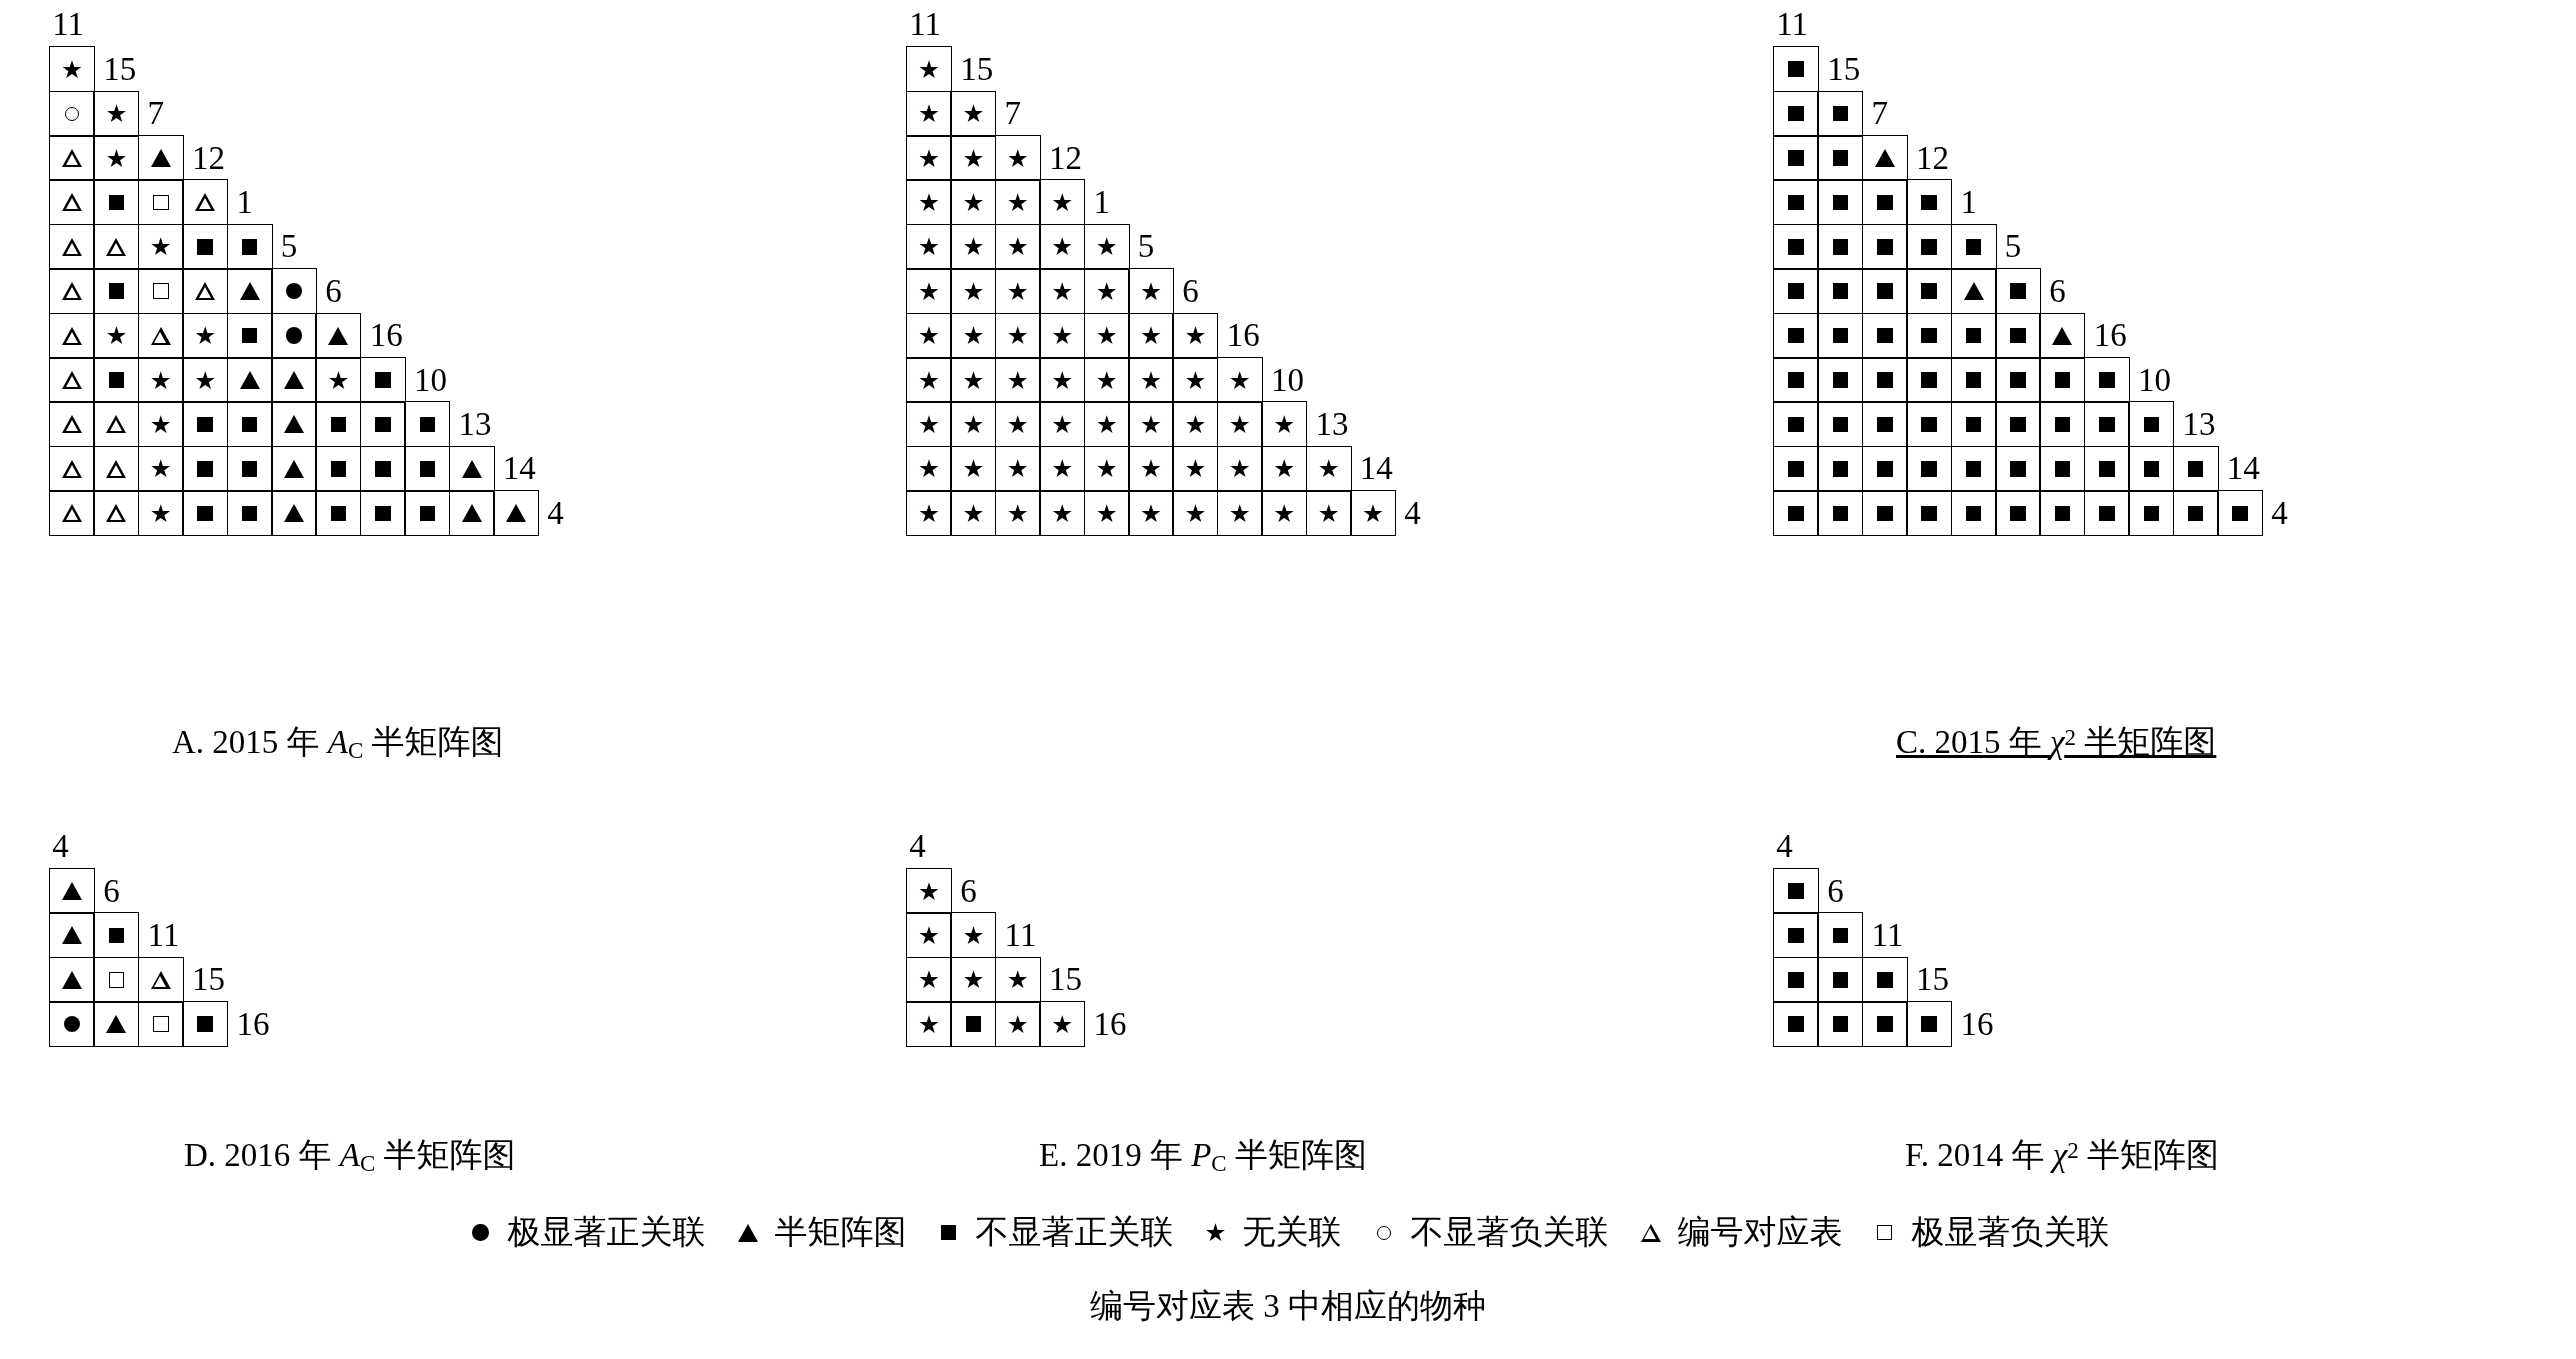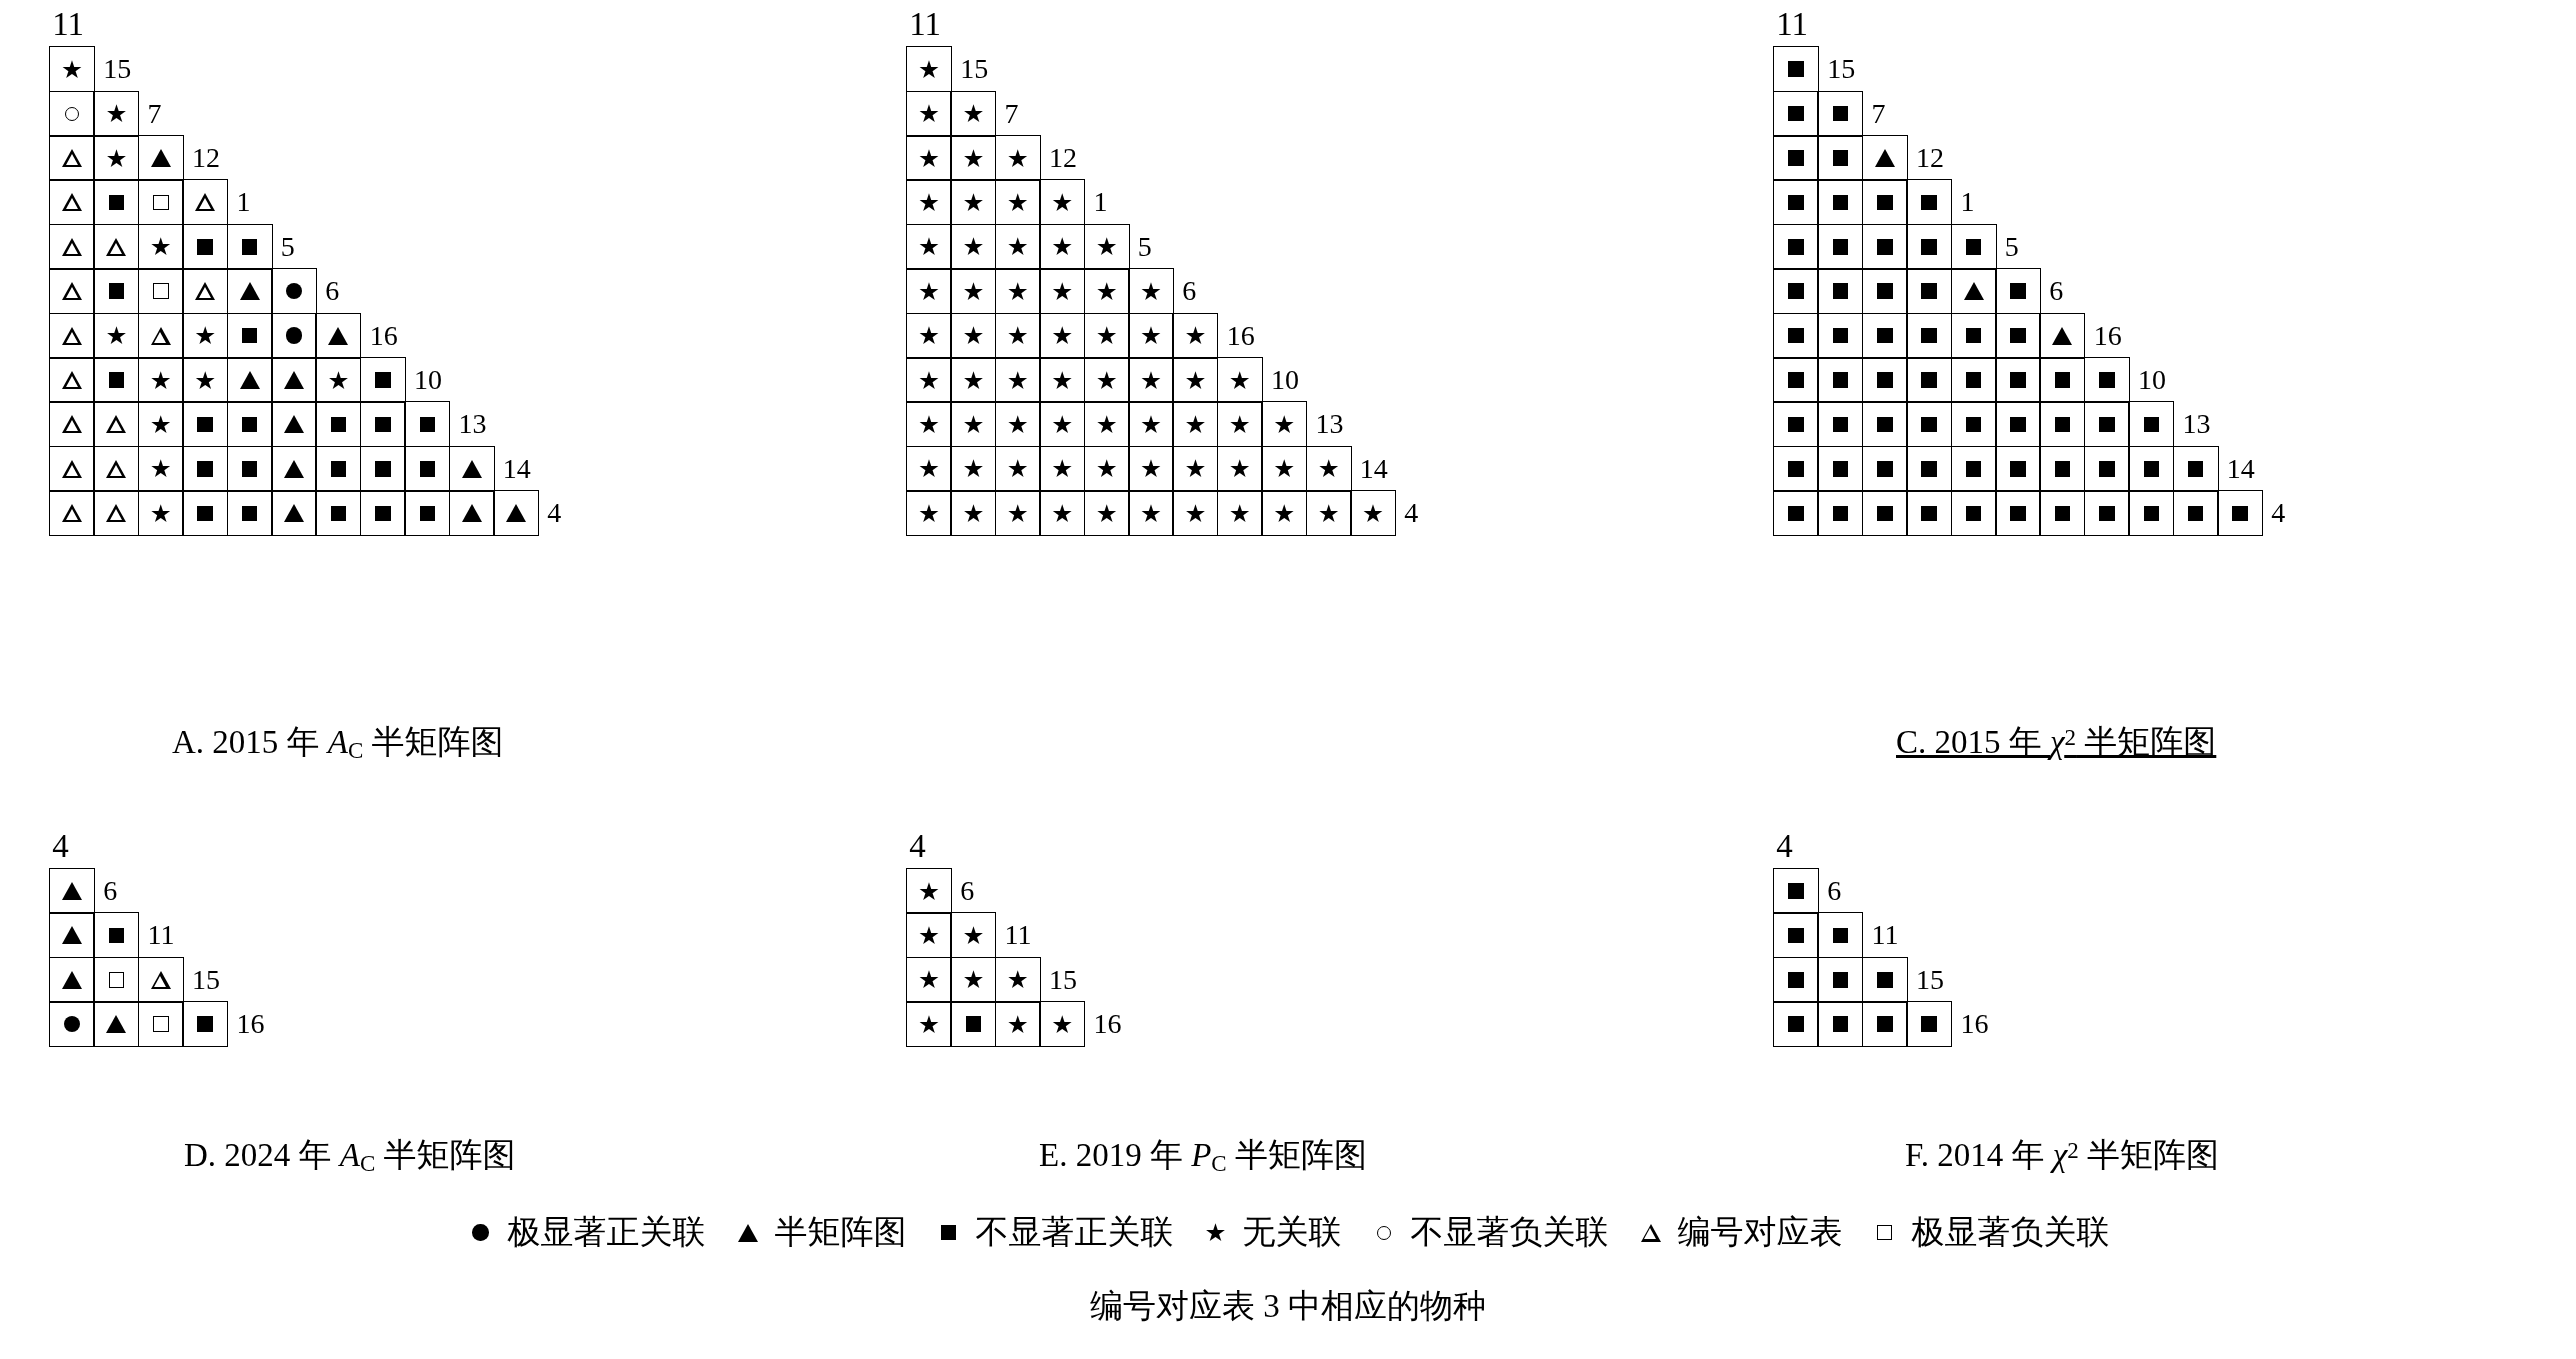--- a/index.html
+++ b/index.html
@@ -4,21 +4,21 @@
 <style>
   html,body{margin:0;padding:0;background:#fff;}
   body{width:2576px;height:1359px;font-family:"Liberation Serif",serif;color:#000;position:relative;overflow:hidden;}
   #stage{position:relative;width:2576px;height:1359px;}
 
   .panel{position:absolute;}
   .toplabel{position:absolute;font-size:33px;line-height:33px;}
   .matrix{position:absolute;}
   .row{display:flex;align-items:center;height:46px;}
   .cell{width:46px;height:46px;border:1.6px solid #000;margin-right:-1.6px;display:flex;align-items:center;justify-content:center;box-sizing:border-box;font-size:24.5px;line-height:1;}
-  .rowlabel{font-size:28px;margin-left:9.8px;white-space:nowrap;}
+  .rowlabel{font-size:33px;margin-left:9.8px;white-space:nowrap;}
   .rowstack .row{margin-bottom:-1.6px;}
 
   .sym{display:inline-block;line-height:1;}
   .sym-filled-circle{width:16.4px;height:16.4px;border-radius:50%;background:#000;}
   .sym-filled-triangle{width:0;height:0;border-left:10.6px solid transparent;border-right:10.6px solid transparent;border-bottom:18px solid #000;}
   .sym-filled-square{width:15.5px;height:15.5px;background:#000;}
   .sym-star{font-size:24.5px;line-height:23px;}
   .sym-open-circle{width:14px;height:14px;border-radius:50%;border:1.6px solid #000;box-sizing:border-box;}
   .sym-open-triangle{width:0;height:0;border-left:10.6px solid transparent;border-right:10.6px solid transparent;border-bottom:18px solid #000;position:relative;}
   .sym-open-triangle:after{content:"";position:absolute;left:-6.5px;top:4.9px;width:0;height:0;border-left:6.5px solid transparent;border-right:6.5px solid transparent;border-bottom:11.4px solid #fff;}
@@ -797,21 +797,21 @@
             <span class="sym sym-open-square"></span>
           </div>
           <div class="cell">
             <span class="sym sym-filled-square"></span>
           </div>
           <span class="rowlabel">16</span>
         </div>
       </div>
   </div>
   <div class="caption" style="left:184px;top:1133px;">
-    <span>D. 2024 年 </span><span class="it">A</span><span class="sub">C</span><span> 半矩阵图</span>
+    <span>D. 2016 年 </span><span class="it">A</span><span class="sub">C</span><span> 半矩阵图</span>
   </div>
 
   <div class="panel" style="left:906px;top:830px;">
     <div class="toplabel" style="left:3.3px;top:0px;">4</div>
     <div class="matrix rowstack" style="left:0px;top:38px;">
         <div class="row">
           <div class="cell">
             <span class="sym sym-star">★</span>
           </div>
           <span class="rowlabel">6</span>

